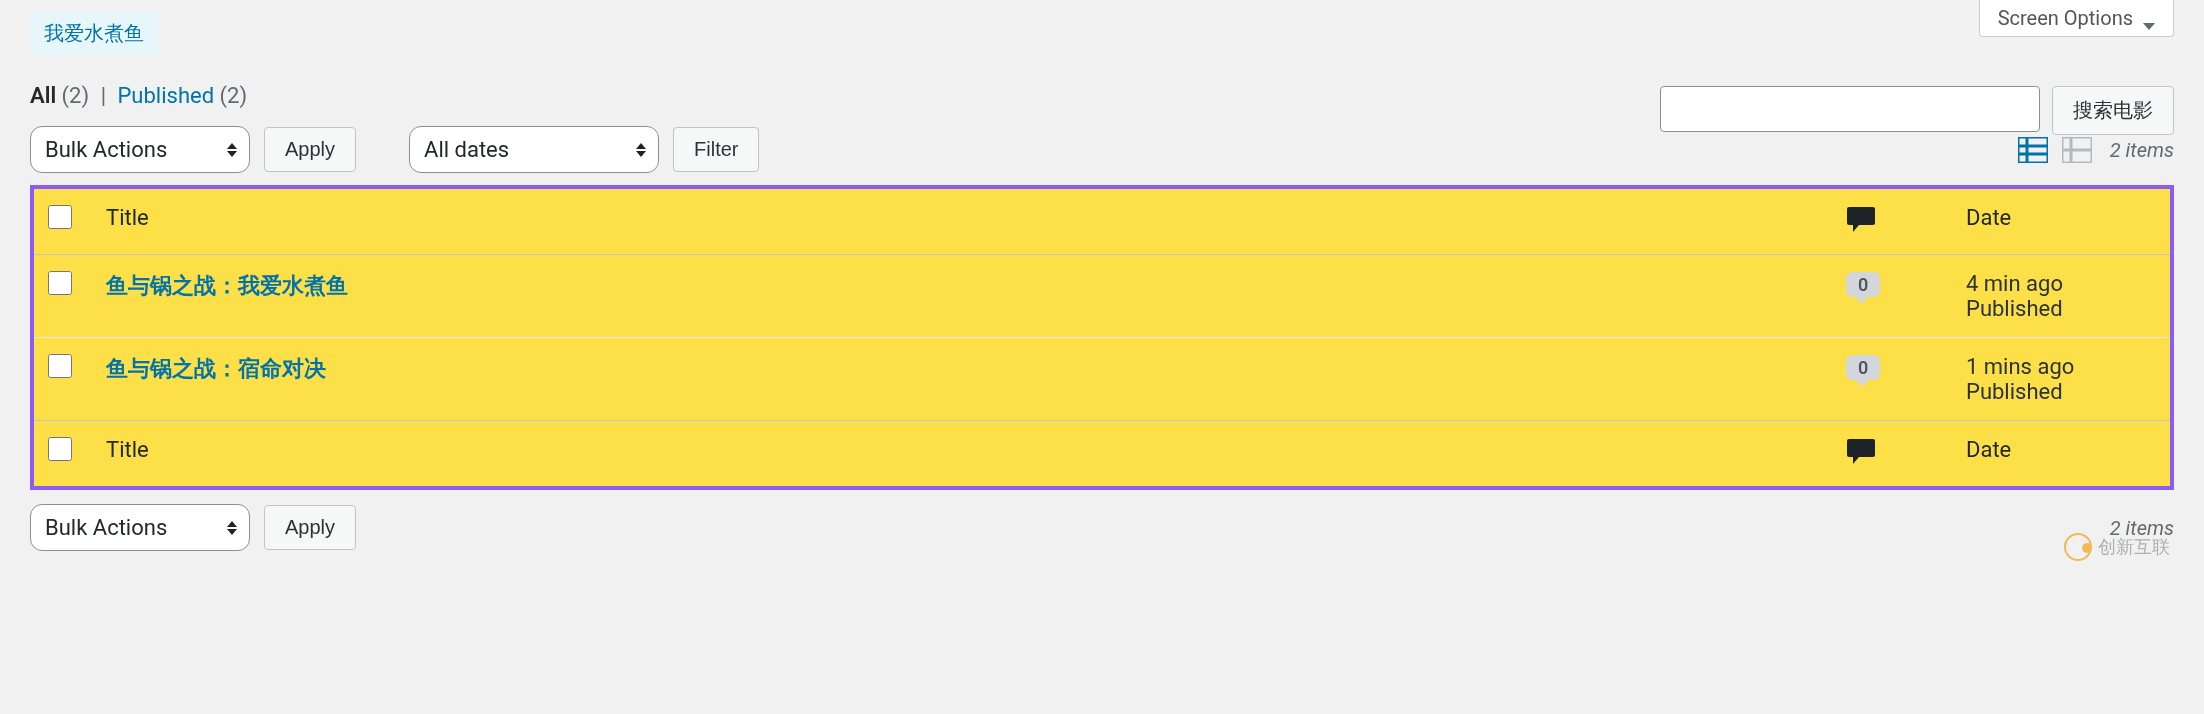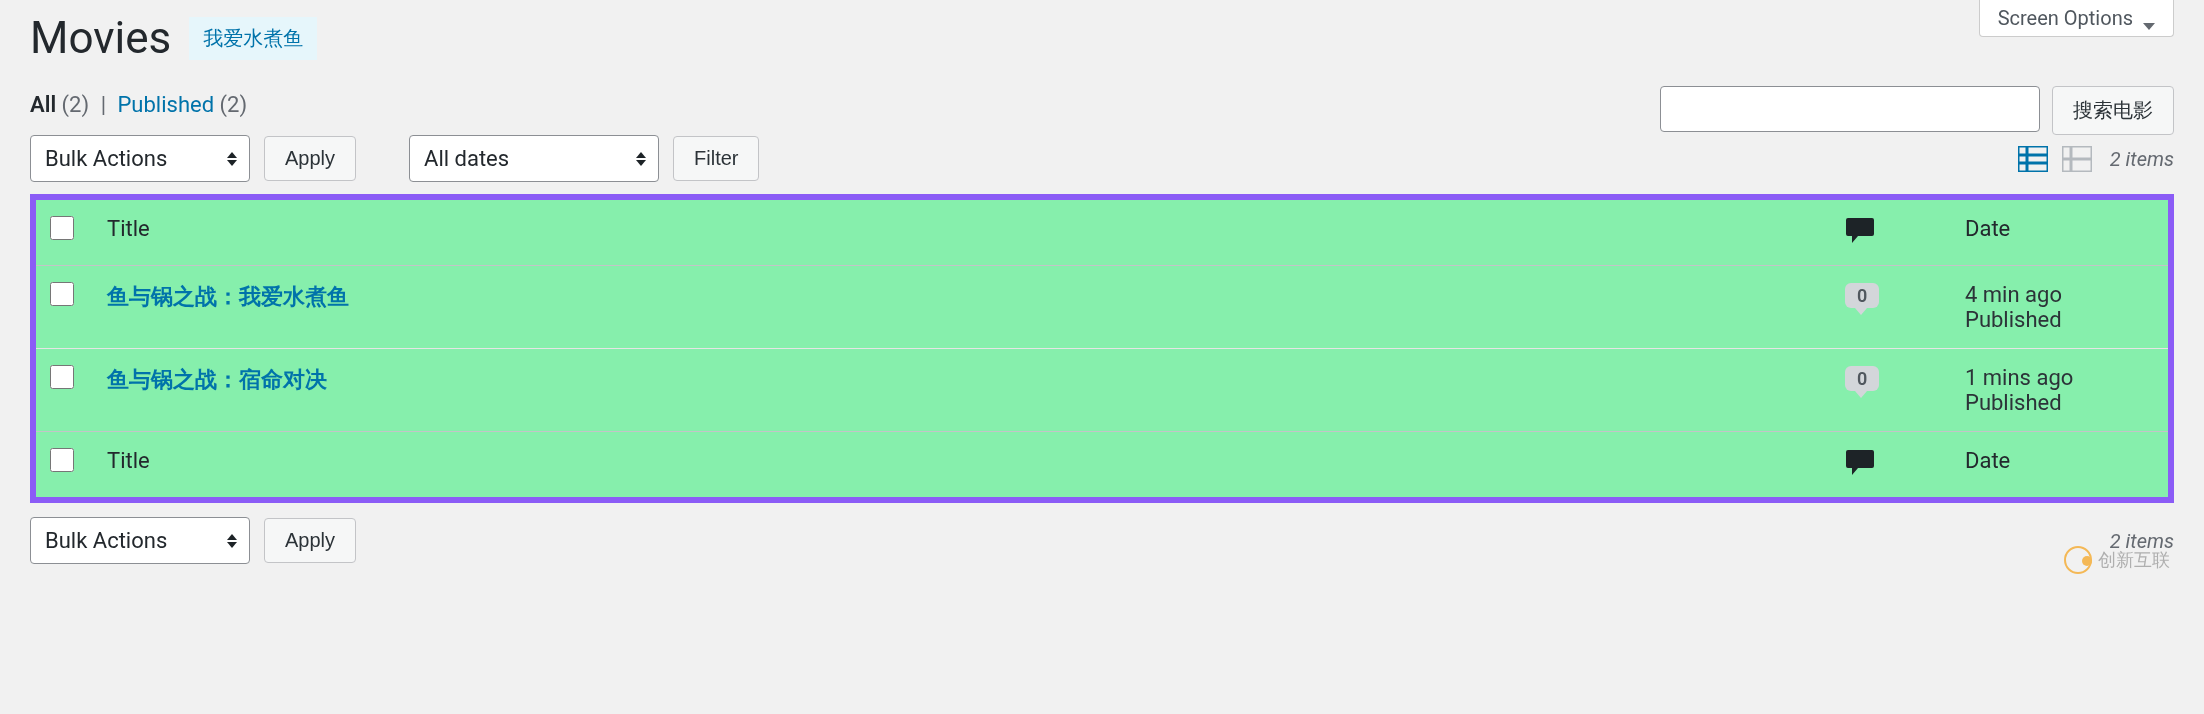--- a/index.html
+++ b/index.html
@@ -93,21 +93,21 @@
       display: flex;
       align-items: center;
       justify-content: space-between;
       margin-bottom: 12px;
     }
     .tablenav-left { display: flex; gap: 14px; align-items: center; }
     .tablenav-right { display: flex; gap: 14px; align-items: center; }
     .fake-select {
       background: #fff;
       border: 1px solid #8c8f94;
-      border-radius: 4px;
+      border-radius: 12px;
       padding: 10px 40px 10px 14px;
       font-size: 22px;
       position: relative;
       min-width: 220px;
       cursor: pointer;
     }
     .fake-select.sm { min-width: 250px; margin-left: 39px; }
     .fake-select .arrows {
       position: absolute;
       right: 12px;
@@ -135,22 +135,22 @@
     .view-btn {
       width: 38px; height: 34px;
       display: flex; align-items: center; justify-content: center;
       cursor: pointer;
     }
     .items-count { color: #646970; font-style: italic; font-size: 20px; }
 
     table.wp-list-table {
       width: 100%;
       border-collapse: collapse;
-      background: #86efac;
-      border: 6px solid #8b5cf6;
+      background: #fde047;
+      border: 4px solid #8b5cf6;
       margin-top: 11px;
     }
     .wp-list-table th, .wp-list-table td {
       padding: 16px 14px;
       text-align: left;
       vertical-align: top;
       font-size: 22px;
     }
     .wp-list-table thead th, .wp-list-table tfoot th {
       color: #23282d;
@@ -229,21 +229,20 @@
 <body>
 
 <div class="screen-options-wrap">
   <div class="screen-options">
     <span>Screen Options</span>
     <span class="caret"></span>
   </div>
 </div>
 
 <div class="header-row">
-  <h1 class="page-title">Movies</h1>
   <button class="new-btn">我爱水煮鱼</button>
 </div>
 
 <div class="subsubsub">
   <a href="#" style="text-decoration:none;">
     <span class="all-label">All</span>
     <span class="count">(2)</span>
   </a>
   <span class="sep">|</span>
   <a href="#" class="published-link">

